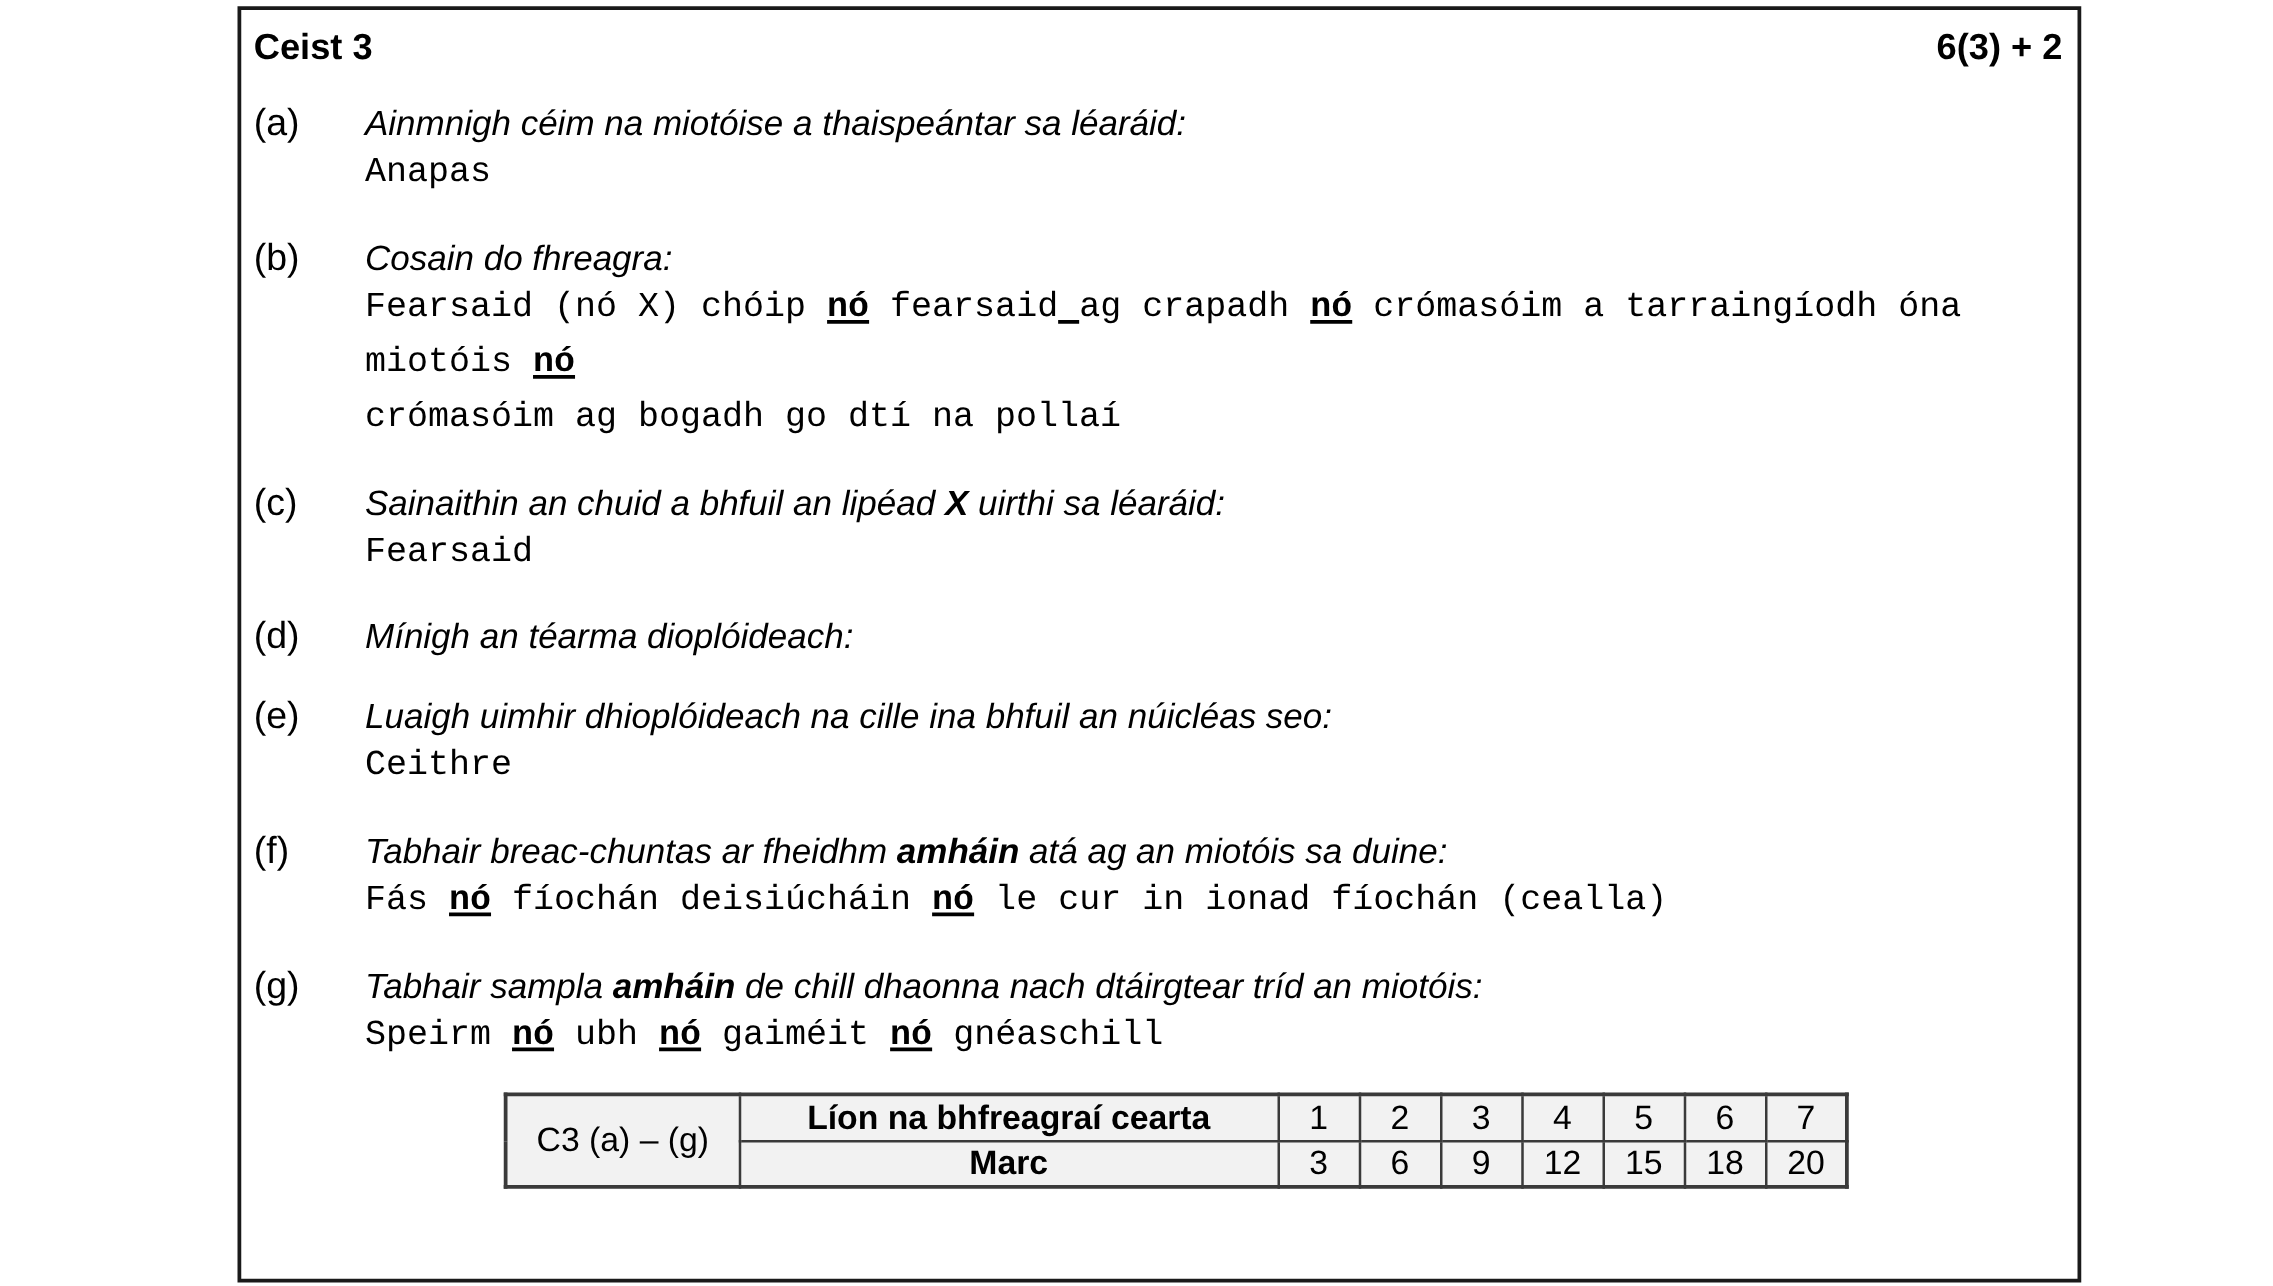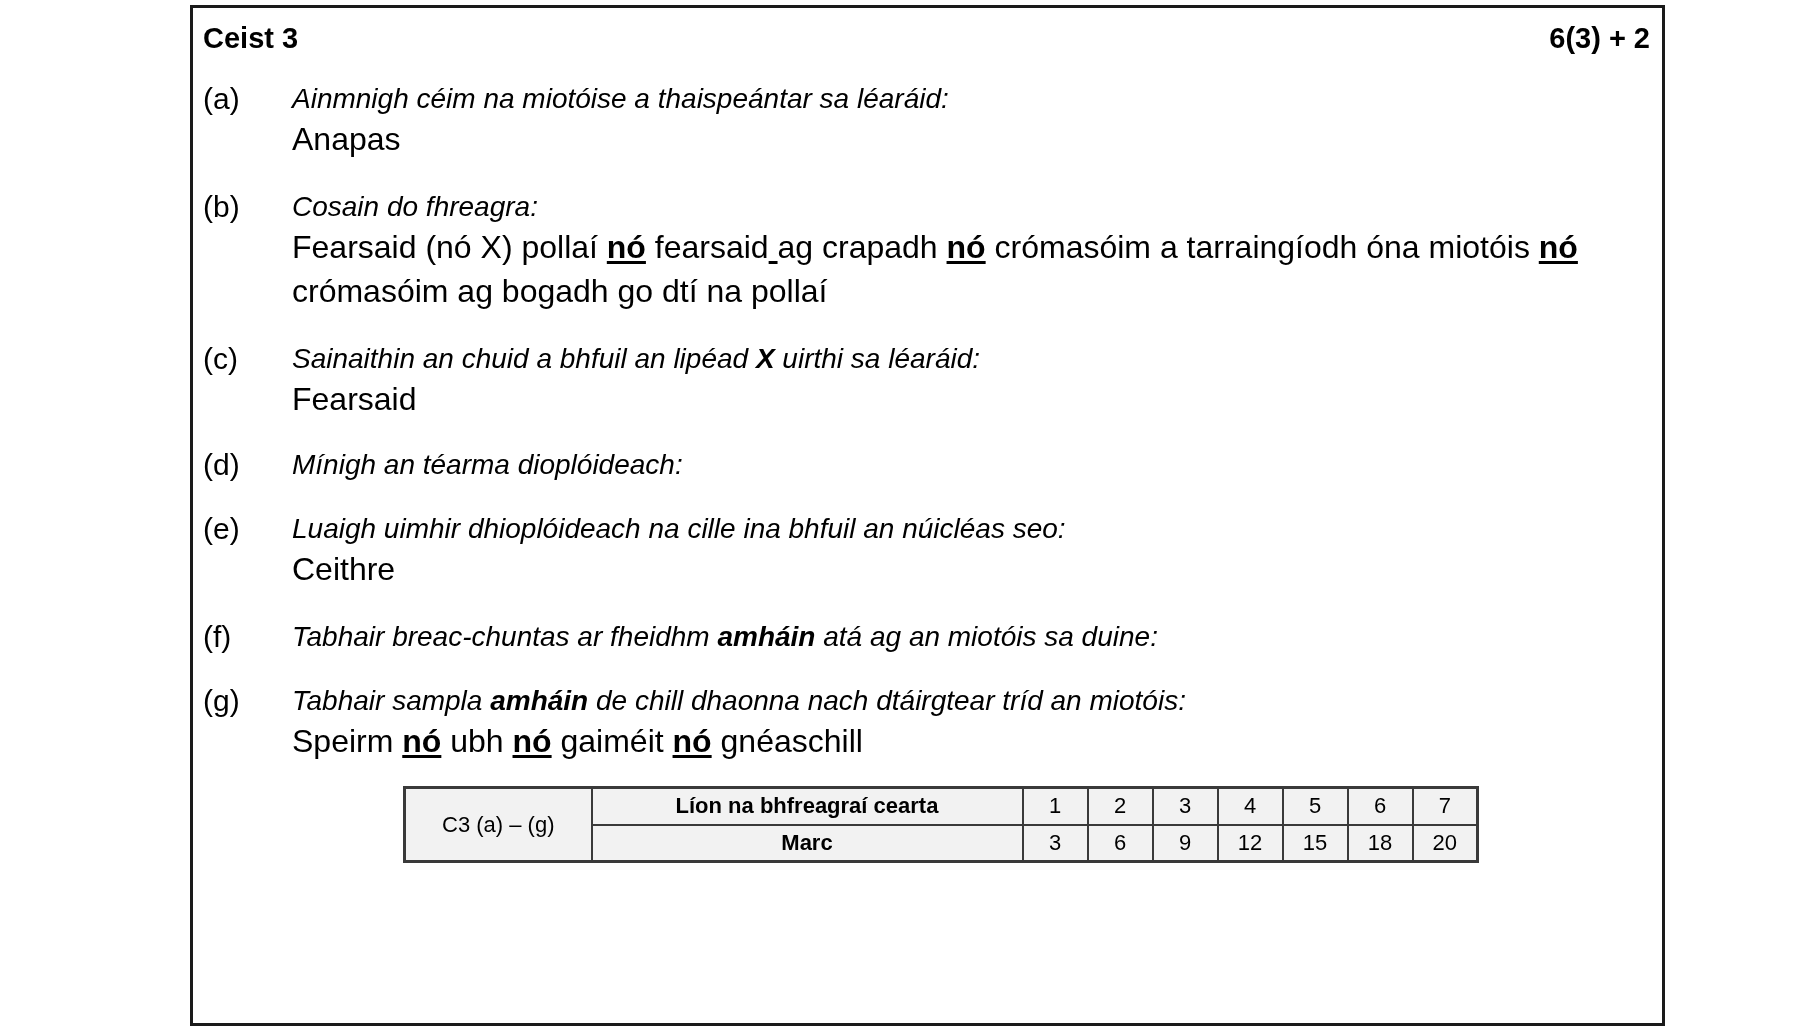--- a/index.html
+++ b/index.html
@@ -47,34 +47,35 @@
     line-height: 36px;
     box-sizing: border-box;
   }
   .q-body { flex: 1 1 auto; min-width: 0; }
   .q-prompt {
     font-size: 28px;
     font-style: italic;
     line-height: 36px;
   }
   .q-answer {
-    font-size: 32px;
+    font-size: 28px;
     line-height: 44px;
+    font-family: Liberation Mono, monospace;
   }
   .seg-b { font-weight: bold; }
   .seg-u {
     text-decoration: underline;
     text-decoration-thickness: 2.5px;
     text-underline-offset: 3px;
   }
   .marks-table {
     border-collapse: collapse;
     margin-left: 200px;
     margin-top: 23px;
-    font-size: 22px;
+    font-size: 27px;
   }
   .marks-table td {
     border: 2px solid #3a3a3a;
     background: #f2f2f2;
     text-align: center;
     vertical-align: middle;
     height: 37px;
     padding: 0 4px;
     box-sizing: border-box;
   }
@@ -99,21 +100,21 @@
     <div class="q-body">
       <div class="q-prompt"><span>Ainmnigh céim na miotóise a thaispeántar sa léaráid:</span></div>
       <div class="q-answer"><span>Anapas</span></div>
     </div>
   </div>
 
   <div class="q-block mt28">
     <div class="q-label">(b)</div>
     <div class="q-body">
       <div class="q-prompt"><span>Cosain do fhreagra:</span></div>
-      <div class="q-answer"><span>Fearsaid (nó X) pollaí </span><span class="seg-b seg-u">nó</span><span> fearsaid</span><span class="seg-u">&nbsp;</span><span>ag crapadh </span><span class="seg-b seg-u">nó</span><span> crómasóim a tarraingíodh óna miotóis </span><span class="seg-b seg-u">nó</span><br><span>crómasóim ag bogadh go dtí na pollaí</span></div>
+      <div class="q-answer"><span>Fearsaid (nó X) chóip </span><span class="seg-b seg-u">nó</span><span> fearsaid</span><span class="seg-u">&nbsp;</span><span>ag crapadh </span><span class="seg-b seg-u">nó</span><span> crómasóim a tarraingíodh óna miotóis </span><span class="seg-b seg-u">nó</span><br><span>crómasóim ag bogadh go dtí na pollaí</span></div>
     </div>
   </div>
 
   <div class="q-block mt28">
     <div class="q-label">(c)</div>
     <div class="q-body">
       <div class="q-prompt"><span>Sainaithin an chuid a bhfuil an lipéad </span><span class="seg-b">X</span><span> uirthi sa léaráid:</span></div>
       <div class="q-answer"><span>Fearsaid</span></div>
     </div>
   </div>
@@ -130,20 +131,21 @@
     <div class="q-body">
       <div class="q-prompt"><span>Luaigh uimhir dhioplóideach na cille ina bhfuil an núicléas seo:</span></div>
       <div class="q-answer"><span>Ceithre</span></div>
     </div>
   </div>
 
   <div class="q-block mt28">
     <div class="q-label">(f)</div>
     <div class="q-body">
       <div class="q-prompt"><span>Tabhair breac-chuntas ar fheidhm </span><span class="seg-b">amháin</span><span> atá ag an miotóis sa duine:</span></div>
+      <div class="q-answer"><span>Fás </span><span class="seg-b seg-u">nó</span><span> fíochán deisiúcháin </span><span class="seg-b seg-u">nó</span><span> le cur in ionad fíochán (cealla)</span></div>
     </div>
   </div>
 
   <div class="q-block mt28">
     <div class="q-label">(g)</div>
     <div class="q-body">
       <div class="q-prompt"><span>Tabhair sampla </span><span class="seg-b">amháin</span><span> de chill dhaonna nach dtáirgtear tríd an miotóis:</span></div>
       <div class="q-answer"><span>Speirm </span><span class="seg-b seg-u">nó</span><span> ubh </span><span class="seg-b seg-u">nó</span><span> gaiméit </span><span class="seg-b seg-u">nó</span><span> gnéaschill</span></div>
     </div>
   </div>

